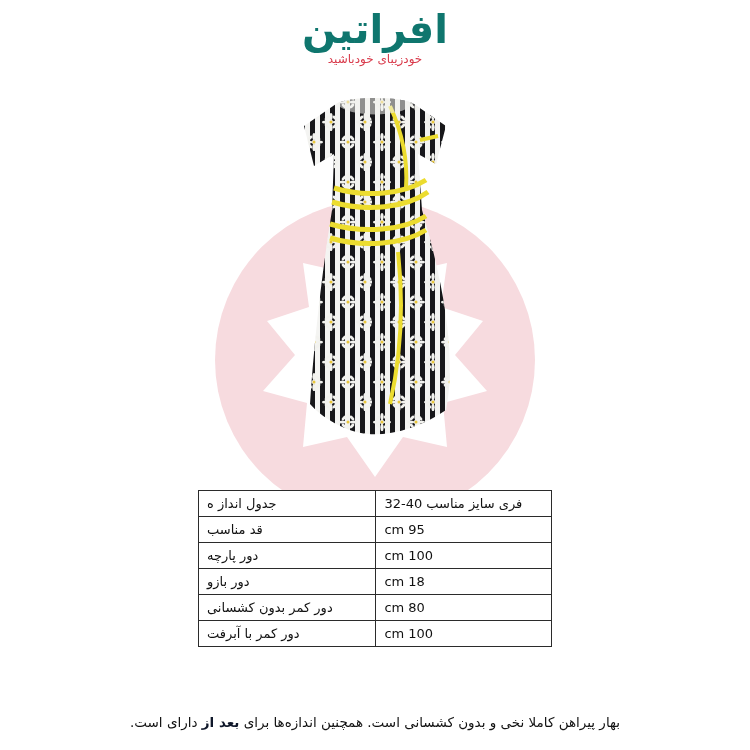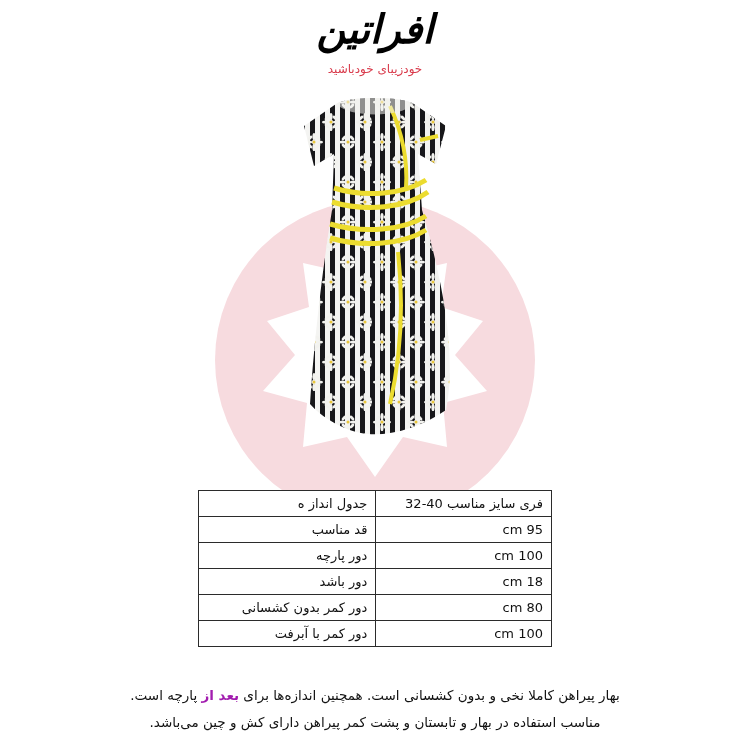--- a/index.html
+++ b/index.html
@@ -21,29 +21,28 @@
     width: 100%;
     padding-top: 8px;
     text-align: center;
     position: relative;
     z-index: 5;
   }
   .brand-logo {
     font-size: 40px;
     font-weight: bold;
     letter-spacing: -1px;
-    color: #000000;
+    color: #0f766e;
     line-height: 1.05;
     font-family: "DejaVu Sans", "Liberation Sans", sans-serif;
-    font-style: italic;
   }
   .brand-slogan {
     font-size: 12px;
     color: #d93a4b;
-    margin-top: 12px;
+    margin-top: 2px;
     letter-spacing: 1px;
   }
 
   
   .watermark {
     position: absolute;
     left: 50%;
     top: 195px;
     transform: translateX(-50%);
     width: 400px;
@@ -84,21 +83,21 @@
     border-collapse: collapse;
     width: 354px;
     background: #ffffff;
     font-size: 13px;
     color: #111;
   }
   table.size-table td {
     border: 1px solid #2b2b2b;
     height: 26px;
     padding: 1px 8px;
-    text-align: right;
+    text-align: left;
     white-space: nowrap;
     font-family: "DejaVu Sans", sans-serif;
   }
   table.size-table tr td:first-child {
     width: 176px;
   }
   table.size-table tr td:last-child {
     width: 178px;
   }
   table.size-table tr:first-child td {
@@ -112,21 +111,21 @@
     left: 0;
     right: 0;
     text-align: center;
     z-index: 6;
     font-size: 13.5px;
     color: #111;
     line-height: 2.0;
     font-family: "DejaVu Sans", sans-serif;
   }
   .notes .hl {
-    color: #a21caf;
+    color: #0f172a;
     font-weight: bold;
   }
 </style>
 </head>
 <body>
 
 <div class="brand">
   <div class="brand-logo">افراتین</div>
   <div class="brand-slogan">خودزیبای خودباشید</div>
 </div>
@@ -212,32 +211,31 @@
       <tr>
         <td>95 cm</td>
         <td>قد مناسب</td>
       </tr>
       <tr>
         <td>100 cm</td>
         <td>دور پارچه</td>
       </tr>
       <tr>
         <td>18 cm</td>
-        <td>دور باشد</td>
+        <td>دور بازو</td>
       </tr>
       <tr>
         <td>80 cm</td>
         <td>دور کمر بدون کشسانی</td>
       </tr>
       <tr>
         <td>100 cm</td>
         <td>دور کمر با آبرفت</td>
       </tr>
     </tbody>
   </table>
 </div>
 
 <div class="notes">
   <div>
-    <span>بهار پیراهن کاملا نخی و بدون کشسانی است. همچنین اندازه‌ها برای </span><span class="hl">بعد از</span><span> پارچه است.</span>
+    <span>بهار پیراهن کاملا نخی و بدون کشسانی است. همچنین اندازه‌ها برای </span><span class="hl">بعد از</span><span> دارای است.</span>
   </div>
-  <div>مناسب استفاده در بهار و تابستان و پشت کمر پیراهن دارای کش و چین می‌باشد.</div>
 </div>
 
 </body></html>

